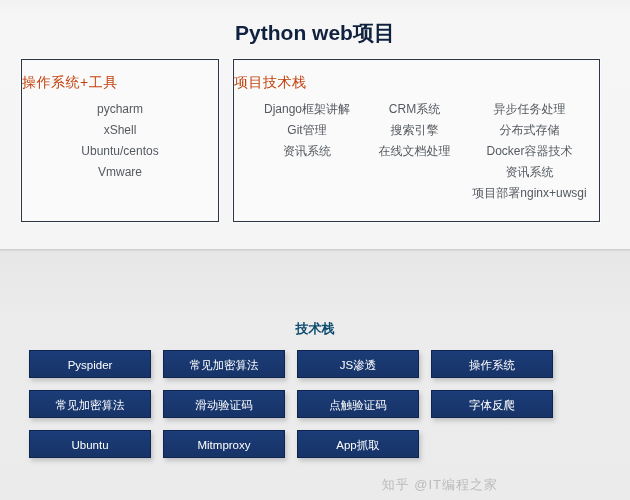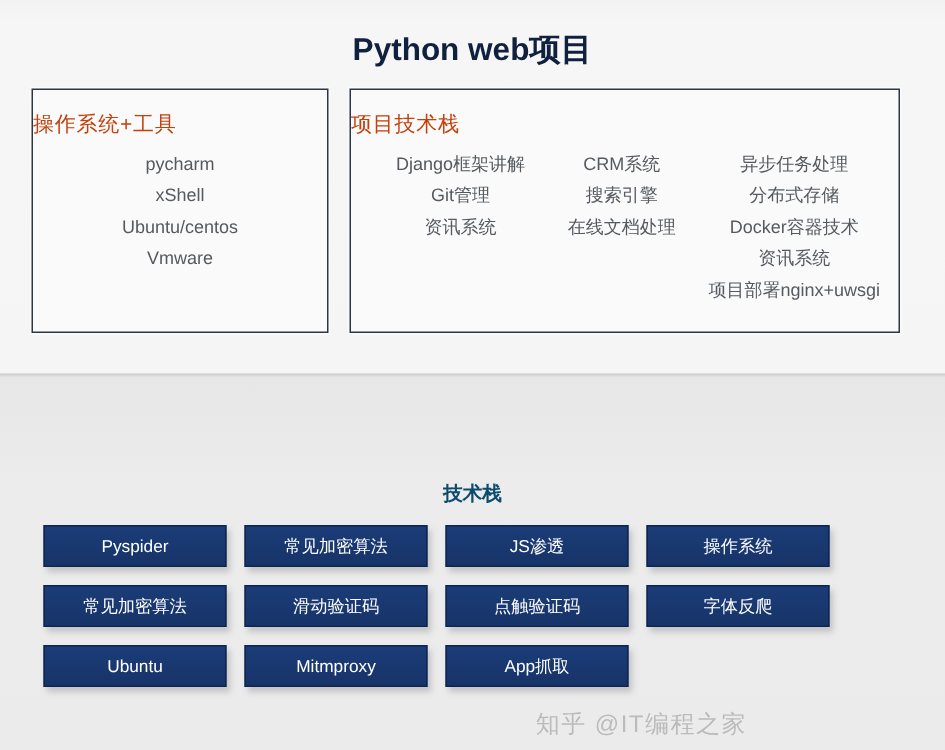--- a/index.html
+++ b/index.html
@@ -154,21 +154,21 @@
     box-sizing: border-box;
     box-shadow: 2px 3px 4px rgba(120,120,125,0.35);
     overflow: hidden;
     text-overflow: ellipsis;
   }
 
   .watermark {
     position: absolute;
     right: 7px;
     bottom: 6px;
-    font-size: 16px;
+    font-size: 13px;
     color: #b9b9bb;
     letter-spacing: 1px;
     white-space: nowrap;
     opacity: 0.95;
     font-family: "Liberation Sans", "DejaVu Sans", sans-serif;
   }
 </style>
 </head>
 <body>
 

